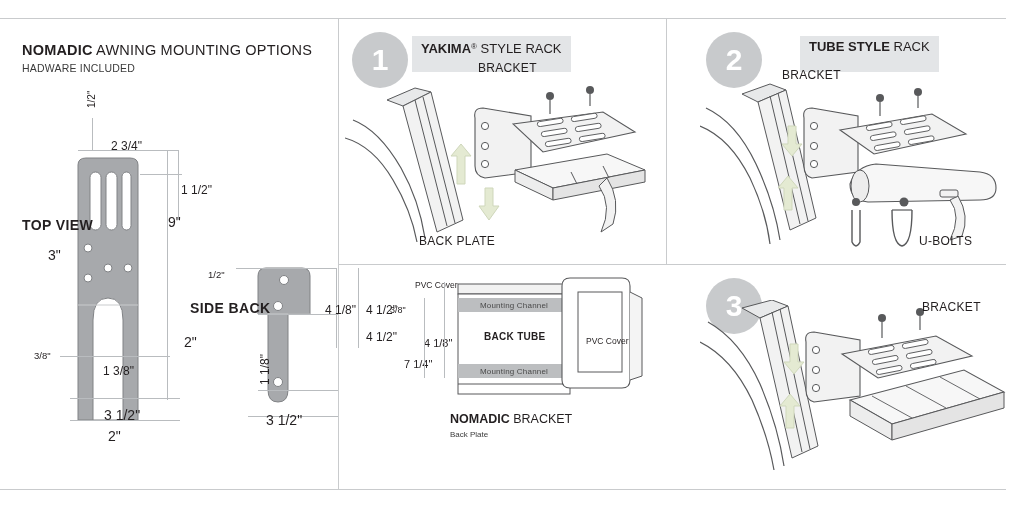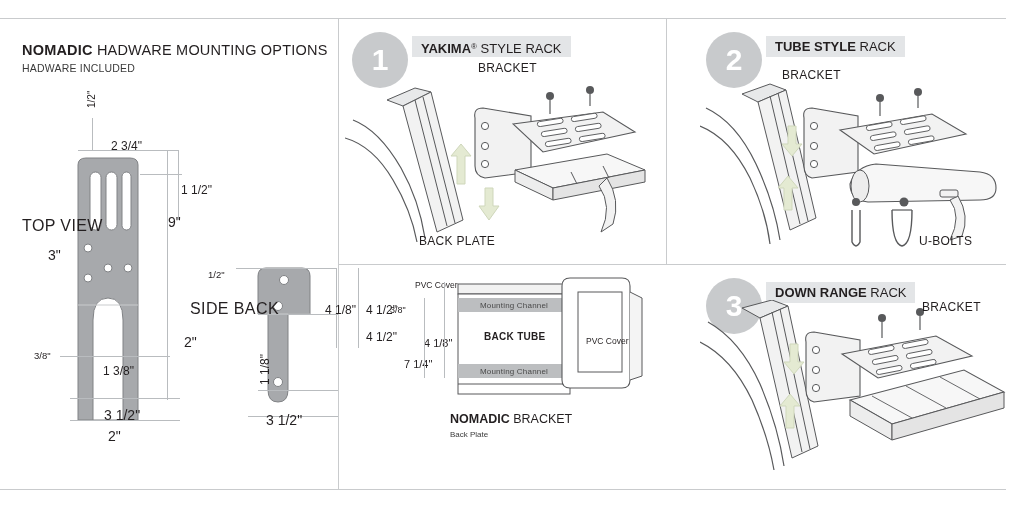--- a/index.html
+++ b/index.html
@@ -14,35 +14,35 @@
   .abs{position:absolute;}
   .divider{position:absolute;background:#c9cbcd;}
 
   
   #left-title{left:22px;top:42px;font-size:14.5px;letter-spacing:.2px;}
   #left-title .b{font-weight:bold;}
   #left-sub{left:22px;top:62px;font-size:10.5px;letter-spacing:.2px;color:#3b3b3b;}
 
   .dim{font-size:12px;color:#231f20;}
   .smalldim{font-size:9.5px;color:#231f20;}
-  .viewlbl{font-size:16px;font-weight:normal;letter-spacing:.4px;}
+  .viewlbl{font-size:14px;font-weight:bold;letter-spacing:.4px;}
 
   
   .gl{position:absolute;background:#b9bcbf;}
   .glh{height:1px;}
   .glv{width:1px;}
 
   
   .numcircle{
     position:absolute;width:56px;height:56px;border-radius:50%;
     background:#c8cacc;color:#ffffff;font-size:30px;font-weight:bold;
     display:flex;align-items:center;justify-content:center;
   }
   .steptag{
-    position:absolute;background:#e3e5e7;height:21px;line-height:21px;
+    position:absolute;background:#e3e5e7;height:36px;line-height:21px;
     padding:0 9px;font-size:13px;white-space:nowrap;
   }
   .steptag .b{font-weight:bold;}
   .steptag sup{font-size:8px;vertical-align:4px;}
 
   .calloutlbl{position:absolute;font-size:12px;letter-spacing:.3px;}
 
   
   .bv-label{position:absolute;font-size:8.5px;color:#231f20;}
   .mount-ch{
@@ -60,21 +60,21 @@
 
 <div class="sheet">
 
   <div class="divider" style="left:338px;top:18px;width:1px;height:472px;"></div>
   <div class="divider" style="left:666px;top:18px;width:1px;height:246px;"></div>
   <div class="divider" style="left:338px;top:264px;width:668px;height:1px;"></div>
   <div class="divider" style="left:0px;top:18px;width:1006px;height:1px;"></div>
   <div class="divider" style="left:0px;top:489px;width:1006px;height:1px;"></div>
 
   <div class="abs" id="left-title">
-    <span class="b">NOMADIC</span><span> HADWARE MOUNTING OPTIONS</span>
+    <span class="b">NOMADIC</span><span> AWNING MOUNTING OPTIONS</span>
   </div>
   <div class="abs" id="left-sub">HADWARE INCLUDED</div>
 
   <svg class="abs" style="left:60px;top:120px;" width="200" height="320" viewBox="0 0 200 320">
 
     <path d="M18 45 L18 300 L78 300 L78 45 Q78 38 70 38 L26 38 Q18 38 18 45 Z" fill="#a7a9ac" stroke="#808285" stroke-width="1"></path>
 
     <path d="M33 300 L33 200 Q33 178 48 178 Q63 178 63 200 L63 300 Z" fill="#ffffff" stroke="#808285" stroke-width="1"></path>
 
     <rect x="30" y="52" width="11" height="58" rx="5.5" fill="#ffffff" stroke="#808285" stroke-width="1"></rect>
@@ -210,21 +210,21 @@
     <path d="M262 118 Q276 140 268 164 L256 172 Q268 146 254 126 Z" fill="#f2f2f2" stroke="#58595b" stroke-width="1"></path>
 
     <path d="M116 84 L126 96 L120 96 L120 124 L112 124 L112 96 L106 96 Z" fill="#e4ead2" stroke="#cfd7bb" stroke-width="1"></path>
     <path d="M144 160 L154 146 L148 146 L148 128 L140 128 L140 146 L134 146 Z" fill="#e4ead2" stroke="#cfd7bb" stroke-width="1"></path>
   </svg>
 
   <div class="calloutlbl" style="left:478px;top:61px;">BRACKET</div>
   <div class="calloutlbl" style="left:419px;top:234px;">BACK PLATE</div>
 
   <div class="numcircle" style="left:706px;top:32px;">2</div>
-  <div class="steptag" style="left:766px;top:36px;">
+  <div class="steptag" style="left:800px;top:36px;">
     <span class="b">TUBE STYLE</span><span> RACK</span>
   </div>
 
   <svg class="abs" style="left:700px;top:60px;" width="310" height="200" viewBox="0 0 310 200">
 
     <path d="M6 48 Q36 62 56 104 Q74 142 80 180" fill="none" stroke="#58595b" stroke-width="1.2"></path>
     <path d="M0 66 Q30 78 50 118 Q66 152 70 184" fill="none" stroke="#58595b" stroke-width="1.2"></path>
     <path d="M42 34 L70 24 L86 30 L58 42 Z" fill="#e8e9ea" stroke="#58595b" stroke-width="1"></path>
     <path d="M58 42 L86 30 L116 158 L90 170 Z" fill="#f2f2f2" stroke="#58595b" stroke-width="1"></path>
     <line x1="70" y1="36" x2="100" y2="164" stroke="#58595b" stroke-width="1"></line>
@@ -263,23 +263,20 @@
     <line x1="192" y1="150" x2="212" y2="150" stroke="#58595b" stroke-width="1.2"></line>
 
     <path d="M92 96 L102 84 L96 84 L96 66 L88 66 L88 84 L82 84 Z" fill="#e4ead2" stroke="#cfd7bb" stroke-width="1"></path>
     <path d="M88 116 L98 128 L92 128 L92 150 L84 150 L84 128 L78 128 Z" fill="#e4ead2" stroke="#cfd7bb" stroke-width="1"></path>
   </svg>
 
   <div class="calloutlbl" style="left:782px;top:68px;">BRACKET</div>
   <div class="calloutlbl" style="left:919px;top:234px;">U-BOLTS</div>
 
   <div class="numcircle" style="left:706px;top:278px;">3</div>
-  <div class="steptag" style="left:766px;top:282px;">
-    <span class="b">DOWN RANGE</span><span> RACK</span>
-  </div>
 
   <svg class="abs" style="left:700px;top:300px;" width="310" height="185" viewBox="0 0 310 185">
 
     <path d="M8 22 Q40 40 60 84 Q78 126 84 166" fill="none" stroke="#58595b" stroke-width="1.2"></path>
     <path d="M0 42 Q32 58 52 100 Q68 136 74 170" fill="none" stroke="#58595b" stroke-width="1.2"></path>
     <path d="M42 8 L72 0 L88 6 L60 18 Z" fill="#e8e9ea" stroke="#58595b" stroke-width="1"></path>
     <path d="M60 18 L88 6 L118 146 L92 158 Z" fill="#f2f2f2" stroke="#58595b" stroke-width="1"></path>
     <line x1="72" y1="12" x2="102" y2="152" stroke="#58595b" stroke-width="1"></line>
     <line x1="80" y1="9" x2="110" y2="149" stroke="#58595b" stroke-width="1"></line>
 

